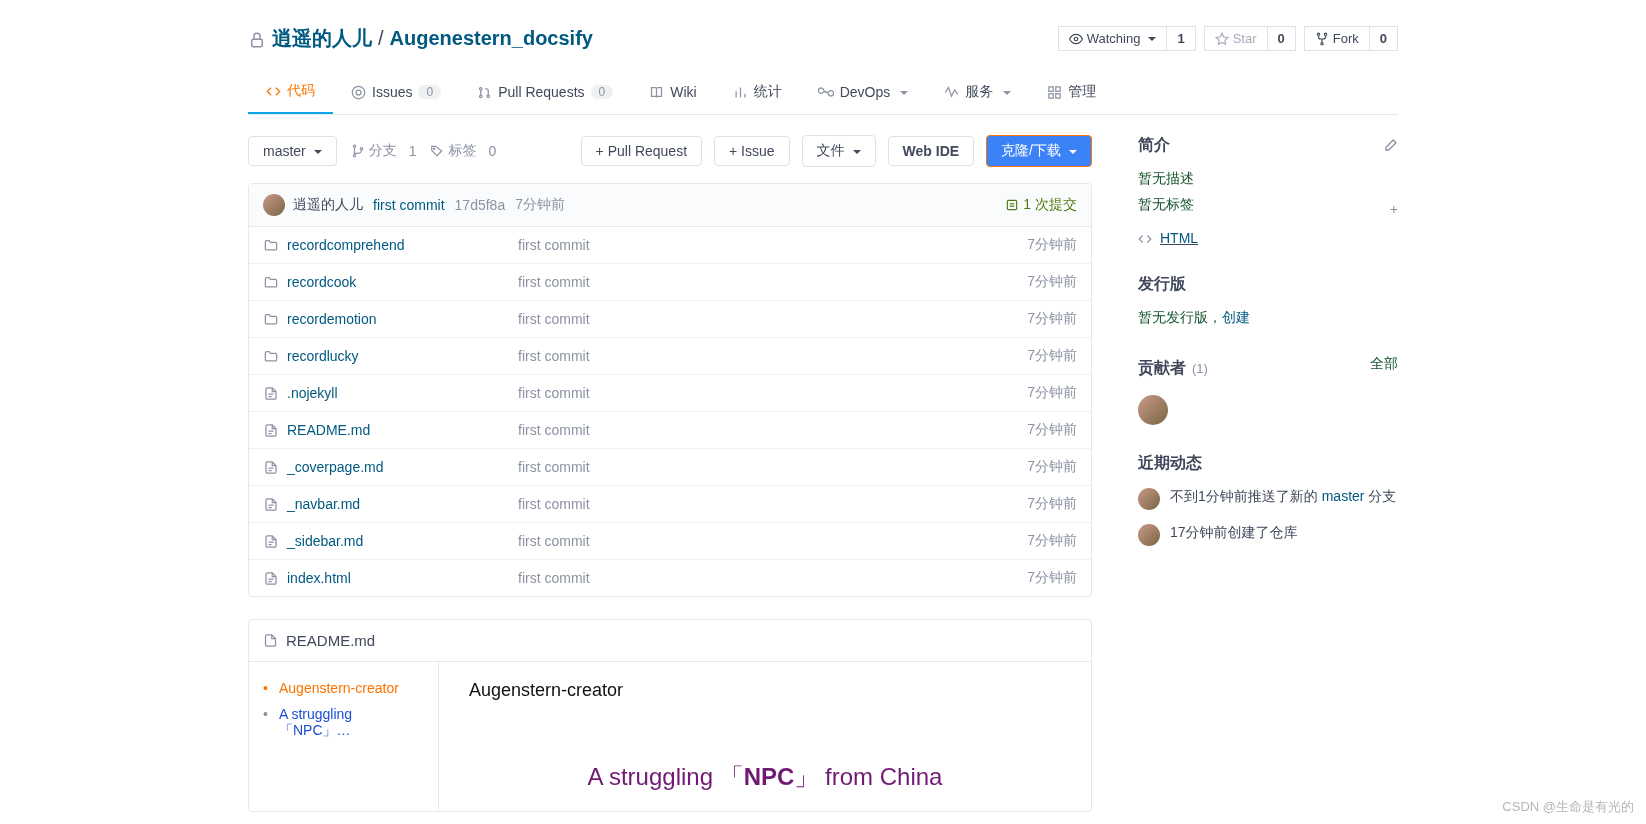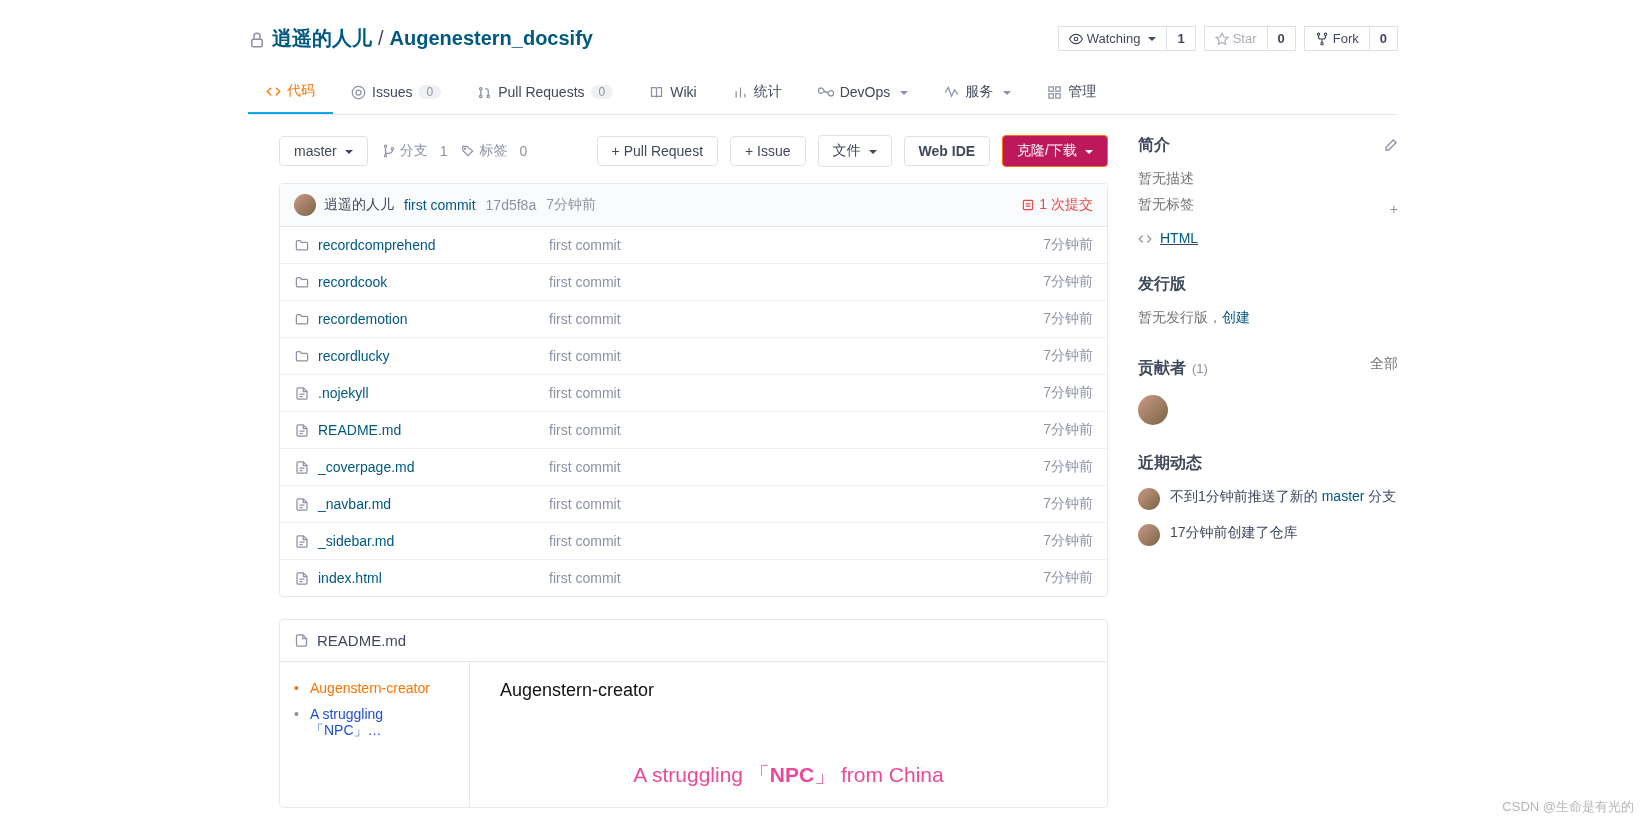--- a/index.html
+++ b/index.html
@@ -17,38 +17,38 @@
 .repo-action-btn .lbl { padding: 4px 10px; display: flex; align-items: center; gap: 4px; cursor: pointer; color:#40485b;}
 .repo-action-btn .cnt { padding: 4px 10px; border-left: 1px solid #dce3e8; background: #fff; font-weight:600;}
 
 .tabs { display: flex; border-bottom: 1px solid #e3e9ed; }
 .tab { padding: 12px 18px; display: flex; align-items: center; gap: 6px; color: #40485b; cursor: pointer; font-size:14px; }
 .tab.active { color: #fe7300; border-bottom: 2px solid #0ea5e9; font-weight:500;}
 .tab .badge { background: #eff0f2; color: #8c92a4; border-radius: 10px; padding: 0 8px; font-size: 12px; }
 .tab svg, .tab .ico { color: #8c92a4; }
 .tab.active svg, .tab.active .ico { color: #fe7300; }
 
-.main-row { display: flex; gap: 30px; margin-top: 20px; margin-left: 31px; }
+.main-row { display: flex; gap: 46px; margin-top: 20px; }
 .left { flex: 1; min-width:0;}
 .right { width: 260px; flex-shrink:0;}
 
 .toolbar { display: flex; align-items: center; gap: 12px; margin-bottom: 16px; }
 .toolbar .grow { flex: 1; }
 .btn { border: 1px solid #dce3e8; background: #fff; padding: 6px 14px; border-radius: 4px; cursor: pointer; font-size: 14px; color:#40485b; display:inline-flex; align-items:center; gap:4px;}
-.btn.orange { background: #be185d; color: #fff; border-color: #fe7300; }
+.btn.orange { background: #3b82f6; color: #fff; border-color: #fe7300; }
 .toolbar-left { display: flex; align-items: center; gap: 14px; }
 .meta-link { color: #8c92a4; display:flex; align-items:center; gap:4px;}
 
 .file-box { border: 1px solid #e3e9ed; border-radius: 4px; }
 .file-head { display: flex; align-items: center; padding: 10px 14px; border-bottom: 1px solid #e3e9ed; background:#fafbfc;}
 .avatar { width: 22px; height: 22px; border-radius: 50%; background: linear-gradient(135deg,#c98,#764); margin-right: 8px; flex-shrink:0;}
 .file-head .author { color: #40485b; margin-right: 10px; }
 .file-head .msg { color: #005980; margin-right: 10px; }
 .file-head .hash, .file-head .time { color: #8c92a4; margin-right: 10px; }
-.file-head .commits { margin-left: auto; display:flex; align-items:center; gap:4px; color:#ef4444;}
+.file-head .commits { margin-left: auto; display:flex; align-items:center; gap:4px; color:#4d7c0f;}
 
 .file-row { display: flex; align-items: center; padding: 9px 14px; border-bottom: 1px solid #eef1f4; }
 .file-row:last-child { border-bottom: none; }
 .file-name { width: 255px; display: flex; align-items: center; gap: 8px; }
 .file-name a { color: #005980; }
 .file-msg { flex: 1; color: #8c92a4; }
 .file-time { color: #8c92a4; }
 .ico-folder, .ico-file { width: 16px; color: #8c92a4; flex-shrink:0;}
 
 .readme-box { border: 1px solid #e3e9ed; border-radius: 4px; margin-top: 22px; }
@@ -56,28 +56,28 @@
 .readme-body { display: flex; }
 .toc { width: 190px; border-right: 1px solid #e3e9ed; padding: 18px 14px; }
 .toc ul { list-style: none; }
 .toc li { position: relative; padding-left: 16px; margin-bottom: 10px; font-size: 14px;}
 .toc li::before { content: "•"; position: absolute; left: 0; color: #8c92a4; }
 .toc li.active a { color: #fe7300; font-weight:500;}
 .toc li.active::before { color: #fe7300; }
 .toc li:not(.active) a { color: #1d4ed8; }
 .readme-content { flex: 1; padding: 18px 30px; }
 .readme-content h1 { font-size: 18px; font-weight: 500; color: #111; margin-bottom: 60px;}
-.readme-content .tagline { text-align: center; font-size: 21px; color: #ec4899; }
+.readme-content .tagline { text-align: center; font-size: 24px; color: #701a75; }
 .readme-content .tagline b { font-weight: 700; }
 
 .side-sec { margin-bottom: 28px; }
 .side-head { display: flex; justify-content: space-between; align-items: center; margin-bottom: 14px; }
 .side-head h3 { font-size: 16px; font-weight: 600; color: #40485b; }
 .side-head .sub { color:#8c92a4; font-size:13px; margin-left:6px; font-weight:400;}
-.side-muted { color: #737373; margin-bottom: 8px; }
+.side-muted { color: #14532d; margin-bottom: 8px; }
 .side-link { color: #005980; }
 .side-action { color: #8c92a4; cursor:pointer;}
 .activity-row { display:flex; align-items:flex-start; gap:10px; margin-bottom:14px; font-size:14px;}
 .activity-row .avatar { margin-right:0;}
 
 .watermark { position: fixed; bottom: 8px; right: 12px; color: rgba(120,120,130,0.55); font-size: 13px; pointer-events:none;}
 
 svg { display:inline-block; vertical-align:middle;}
 .caret::after { content:""; display:inline-block; border:4px solid transparent; border-top-color:currentColor; margin-left:4px; transform:translateY(2px);}
 </style>

